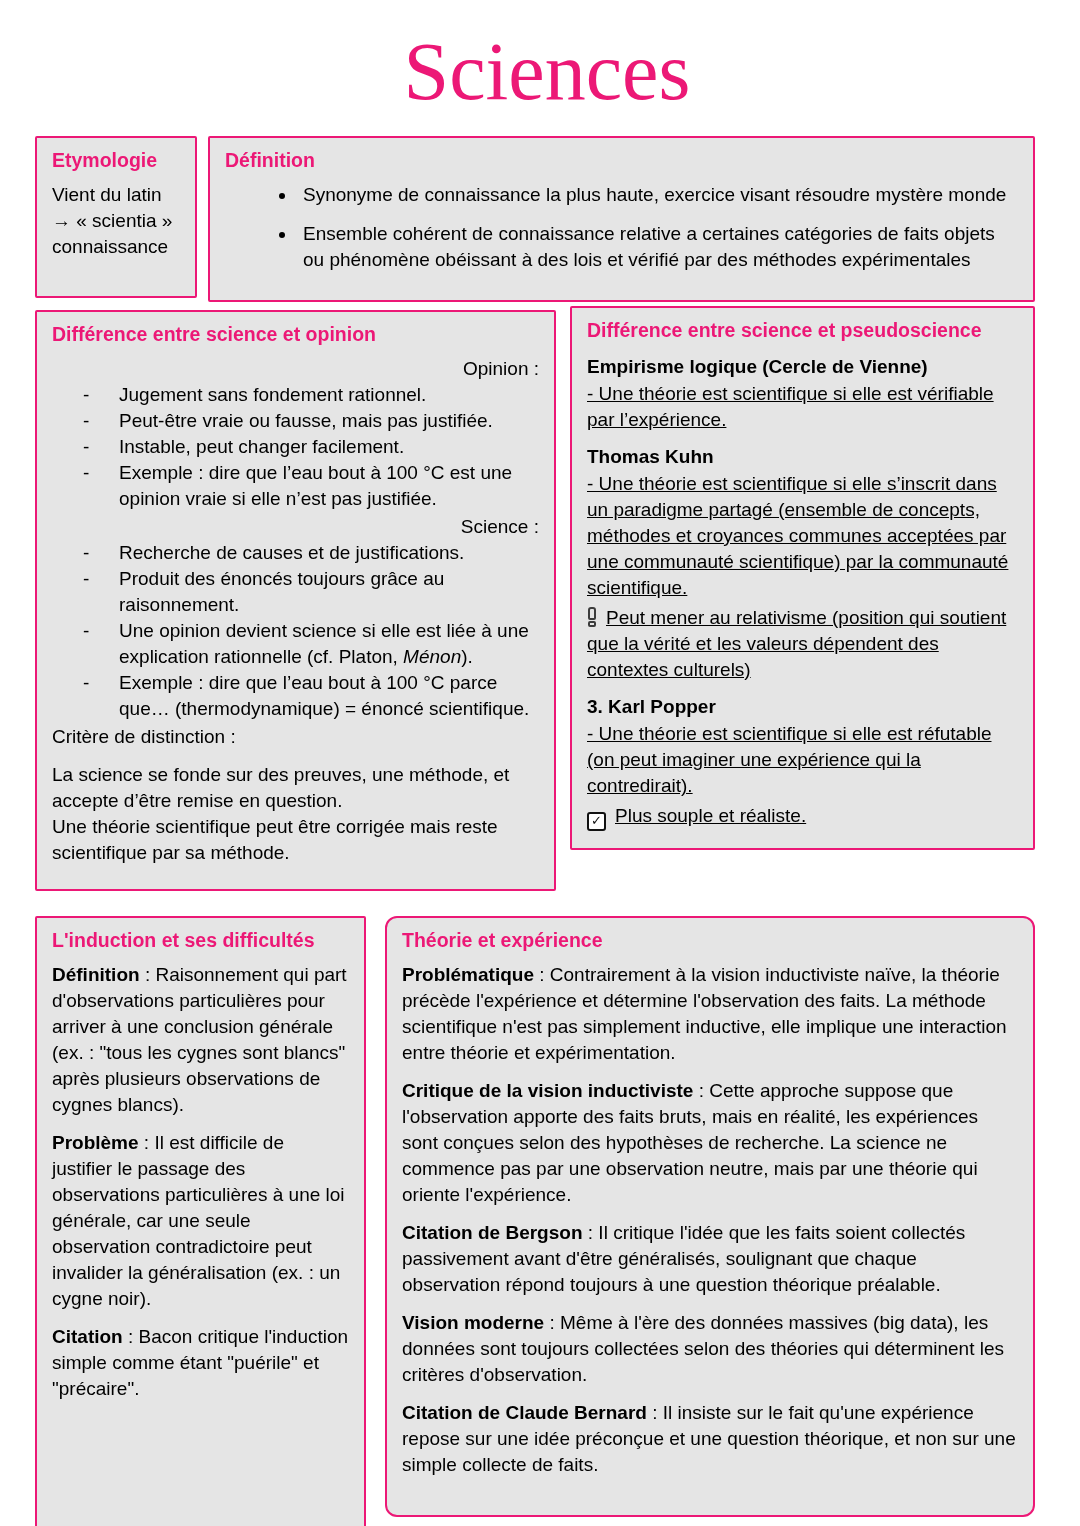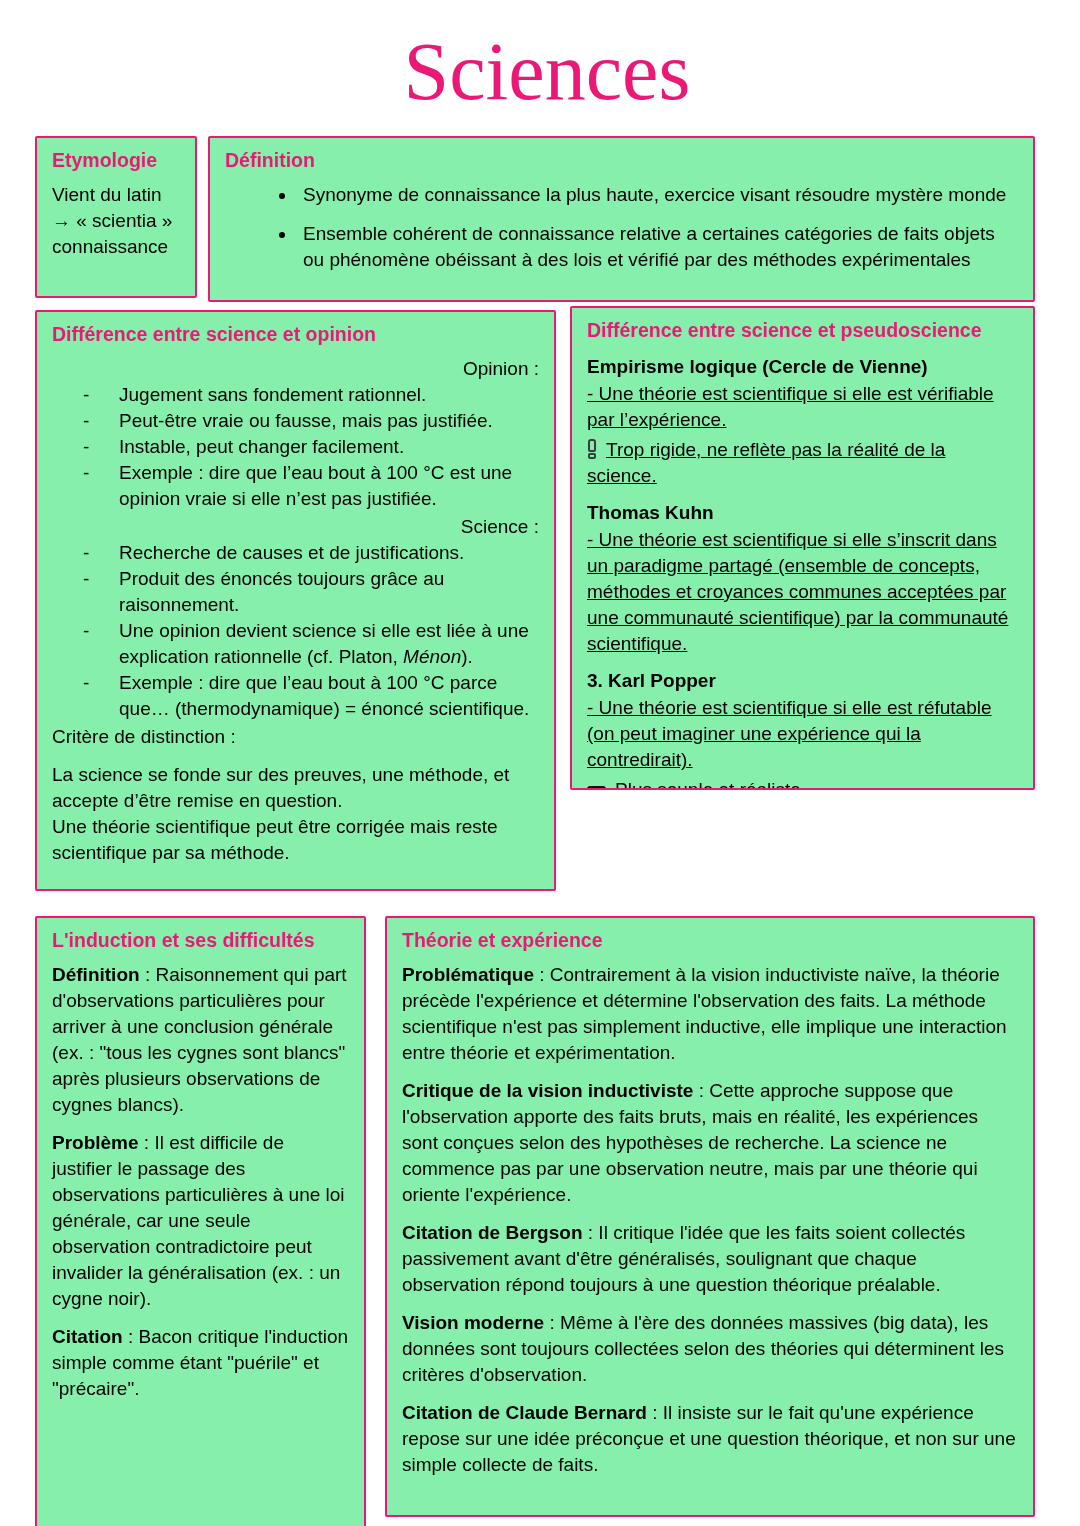--- a/index.html
+++ b/index.html
@@ -10,31 +10,31 @@
     font-family:"Liberation Sans","DejaVu Sans",sans-serif;
     font-size:19px; line-height:26px; margin:0 auto;
   }
   .page-title {
     position:absolute; top:24px; left:0; width:100%; margin:7px;
     text-align:center; color:var(--accent);
     font-family:"Liberation Serif","DejaVu Serif",serif;
     font-weight:normal; font-size:82px; line-height:1;
   }
   .box {
-    position:absolute; box-sizing:border-box; background:#86efac;
+    position:absolute; box-sizing:border-box; background:#e5e5e5;
     border:2px solid var(--accent); border-radius:2px;
     padding:9px 15px 12px 15px; overflow:hidden;
   }
   .box-heading { color:var(--accent); font-weight:bold; font-size:19.5px; margin:0 0 9px 0; }
   .box-etymologie { left:35px;  top:136px; width:162px; height:162px; }
   .box-definition { left:208px; top:136px; width:827px; height:166px; }
   .box-opinion    { left:35px;  top:310px; width:521px; height:581px; }
-  .box-pseudo     { left:570px; top:306px; width:465px; height:484px; }
+  .box-pseudo     { left:570px; top:306px; width:465px; height:544px; }
   .box-induction  { left:35px;  top:916px; width:331px; height:640px; }
-  .box-theorie    { left:385px; top:916px; width:650px; height:601px; }
+  .box-theorie    { left:385px; top:916px; width:650px; height:601px;border-radius:12px; }
 
   .para { margin:0 0 12px 0; }
   .label { margin:0;text-align:right; }
   .bold-head { font-weight:bold; margin:9px 0 1px 0; }
   .bold-head:first-child { margin-top:0; }
   .seg-n { font-weight:inherit; }
   .seg-b { font-weight:bold; }
   .seg-i { font-style:italic; }
 
   ul.dash-list { list-style:none; margin:0 0 2px 0; padding:0; }
@@ -102,23 +102,23 @@
         <div class="para"><span class="seg-n">Critère de distinction :</span></div>
         <div class="para"><span class="seg-n">La science se fonde sur des preuves, une méthode, et accepte d’être remise en question.</span><br><span class="seg-n">Une théorie scientifique peut être corrigée mais reste scientifique par sa méthode.</span></div>
       </div>
   </div>
 
   <div class="box box-pseudo">
     <div class="box-heading">Différence entre science et pseudoscience</div>
     <div class="box-content">
         <div class="bold-head">Empirisme logique (Cercle de Vienne)</div>
         <div class="para"><span class="seg-n">- Une théorie est scientifique si elle est vérifiable par l’expérience.</span></div>
-        <div class="para ipara"><span class="warn-icon"></span><span class="seg-n">Trop rigide, ne reflète pas la réalité de la science.</span></div>
         <div class="bold-head">Thomas Kuhn</div>
         <div class="para"><span class="seg-n">- Une théorie est scientifique si elle s’inscrit dans un paradigme partagé (ensemble de concepts, méthodes et croyances communes acceptées par une communauté scientifique) par la communauté scientifique.</span></div>
+        <div class="para ipara"><span class="warn-icon"></span><span class="seg-n">Peut mener au relativisme (position qui soutient que la vérité et les valeurs dépendent des contextes culturels)</span></div>
         <div class="bold-head">3. Karl Popper</div>
         <div class="para"><span class="seg-n">- Une théorie est scientifique si elle est réfutable (on peut imaginer une expérience qui la contredirait).</span></div>
         <div class="para ipara"><span class="check-icon">✓</span><span class="seg-n">Plus souple et réaliste.</span></div>
       </div>
   </div>
 
   <div class="box box-induction">
     <div class="box-heading">L'induction et ses difficultés</div>
     <div class="box-content">
         <div class="para"><span class="seg-b">Définition</span><span class="seg-n"> : Raisonnement qui part d'observations particulières pour arriver à une conclusion générale (ex. : "tous les cygnes sont blancs" après plusieurs observations de cygnes blancs).</span></div>

